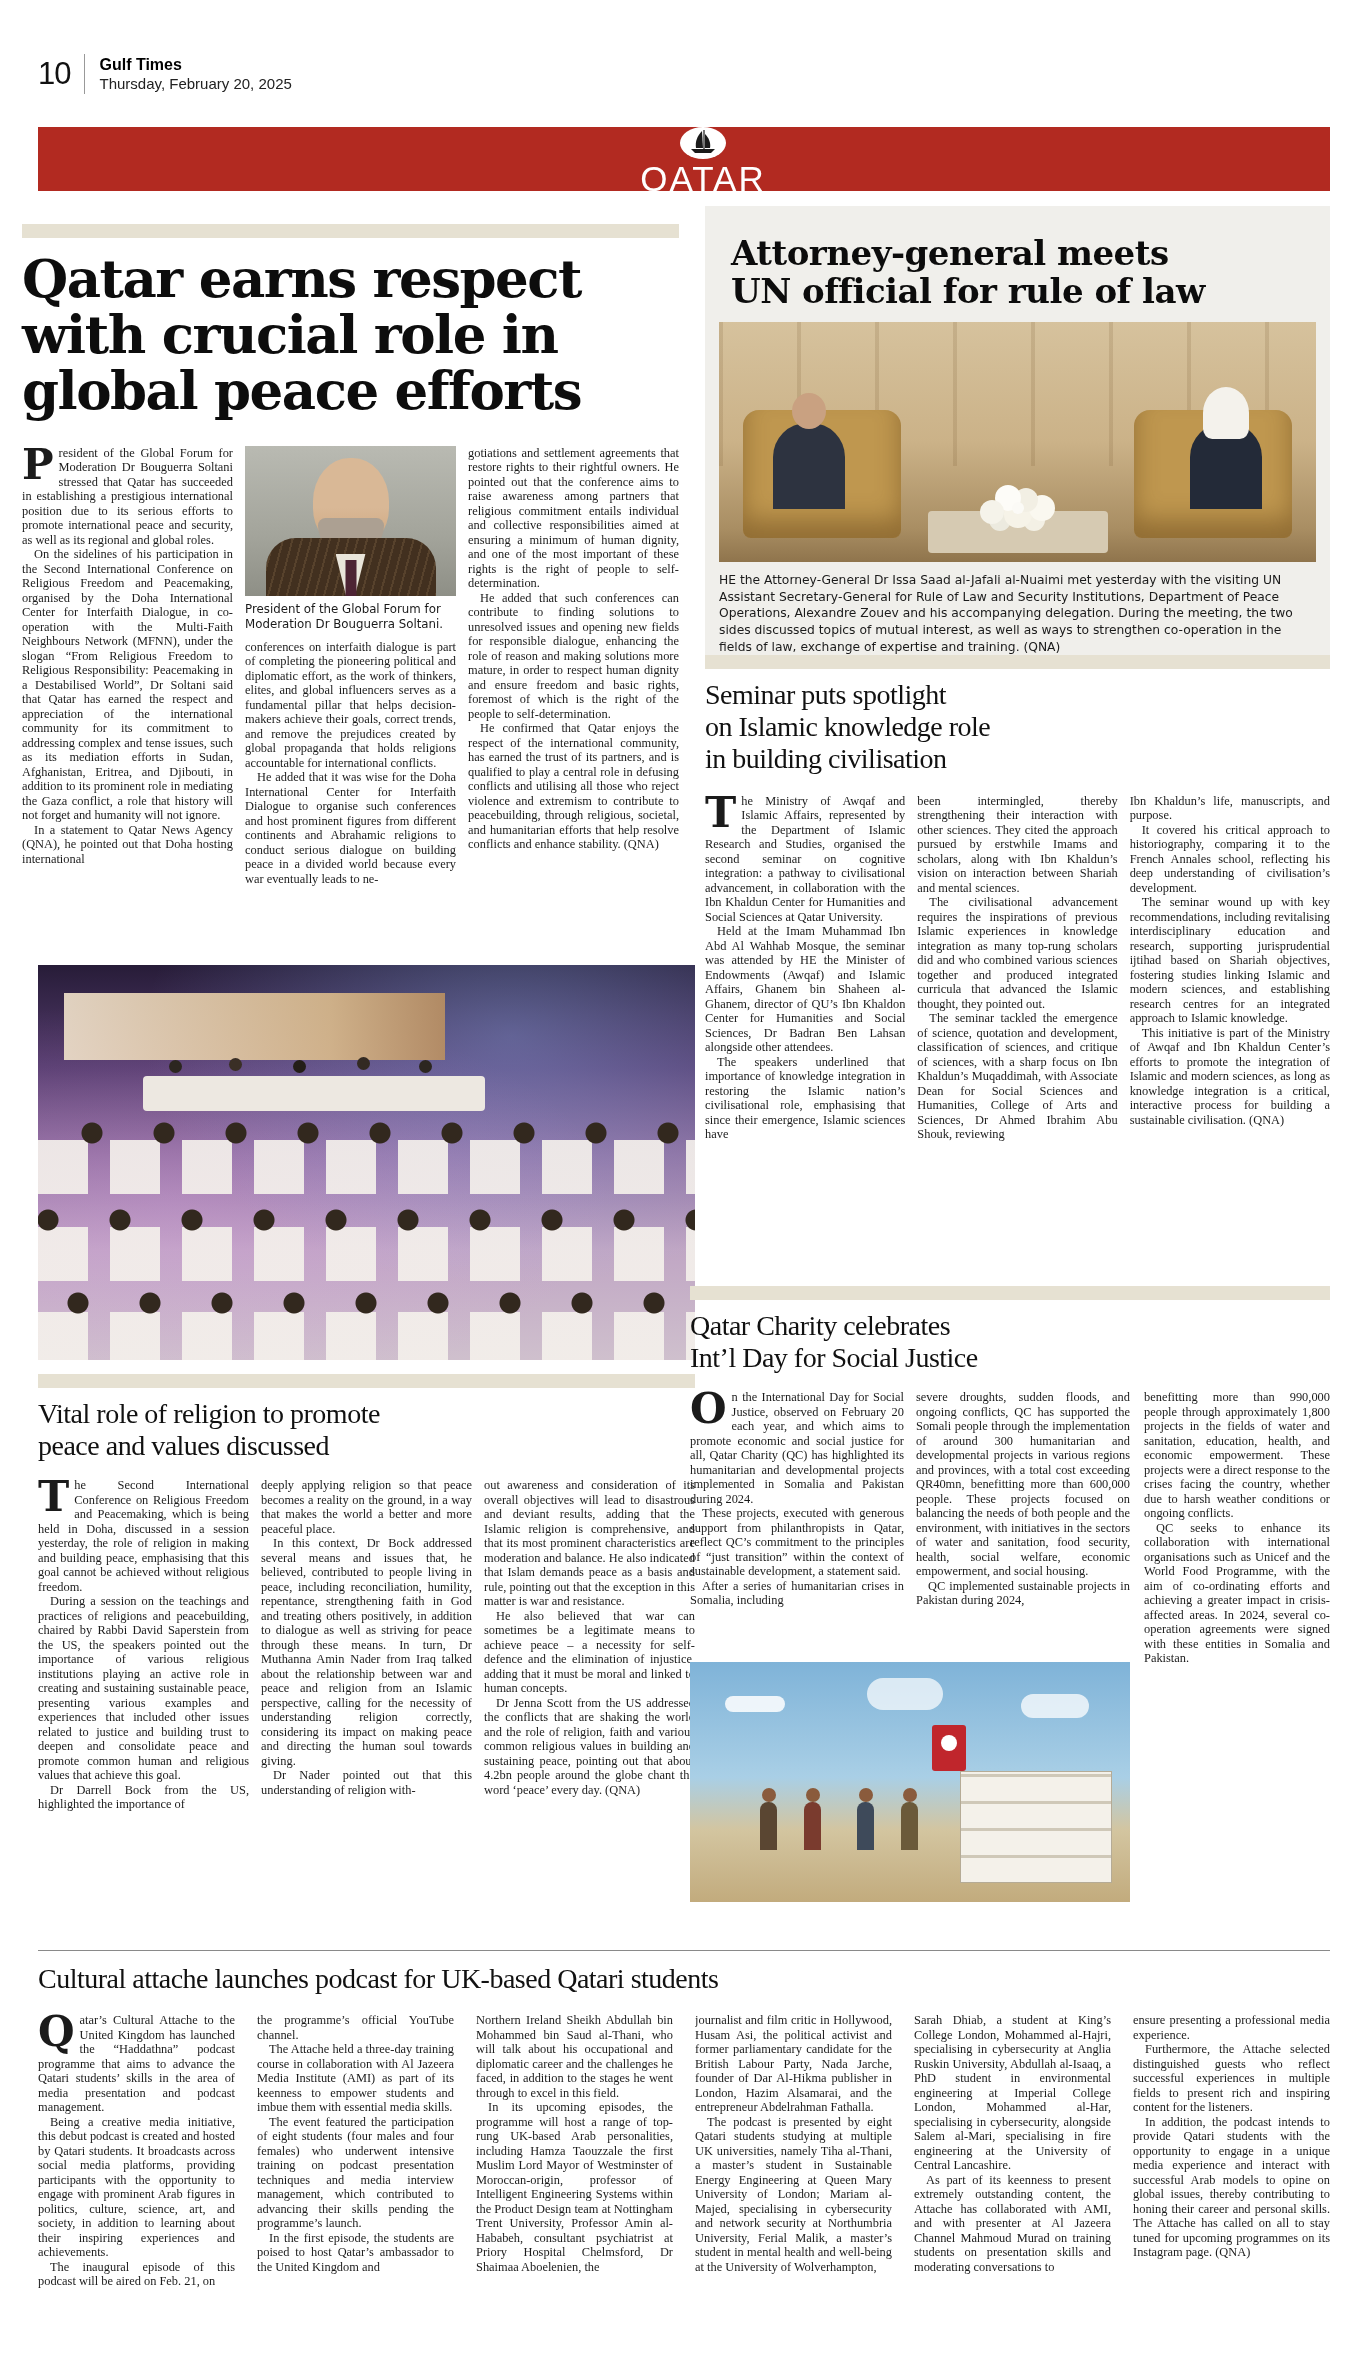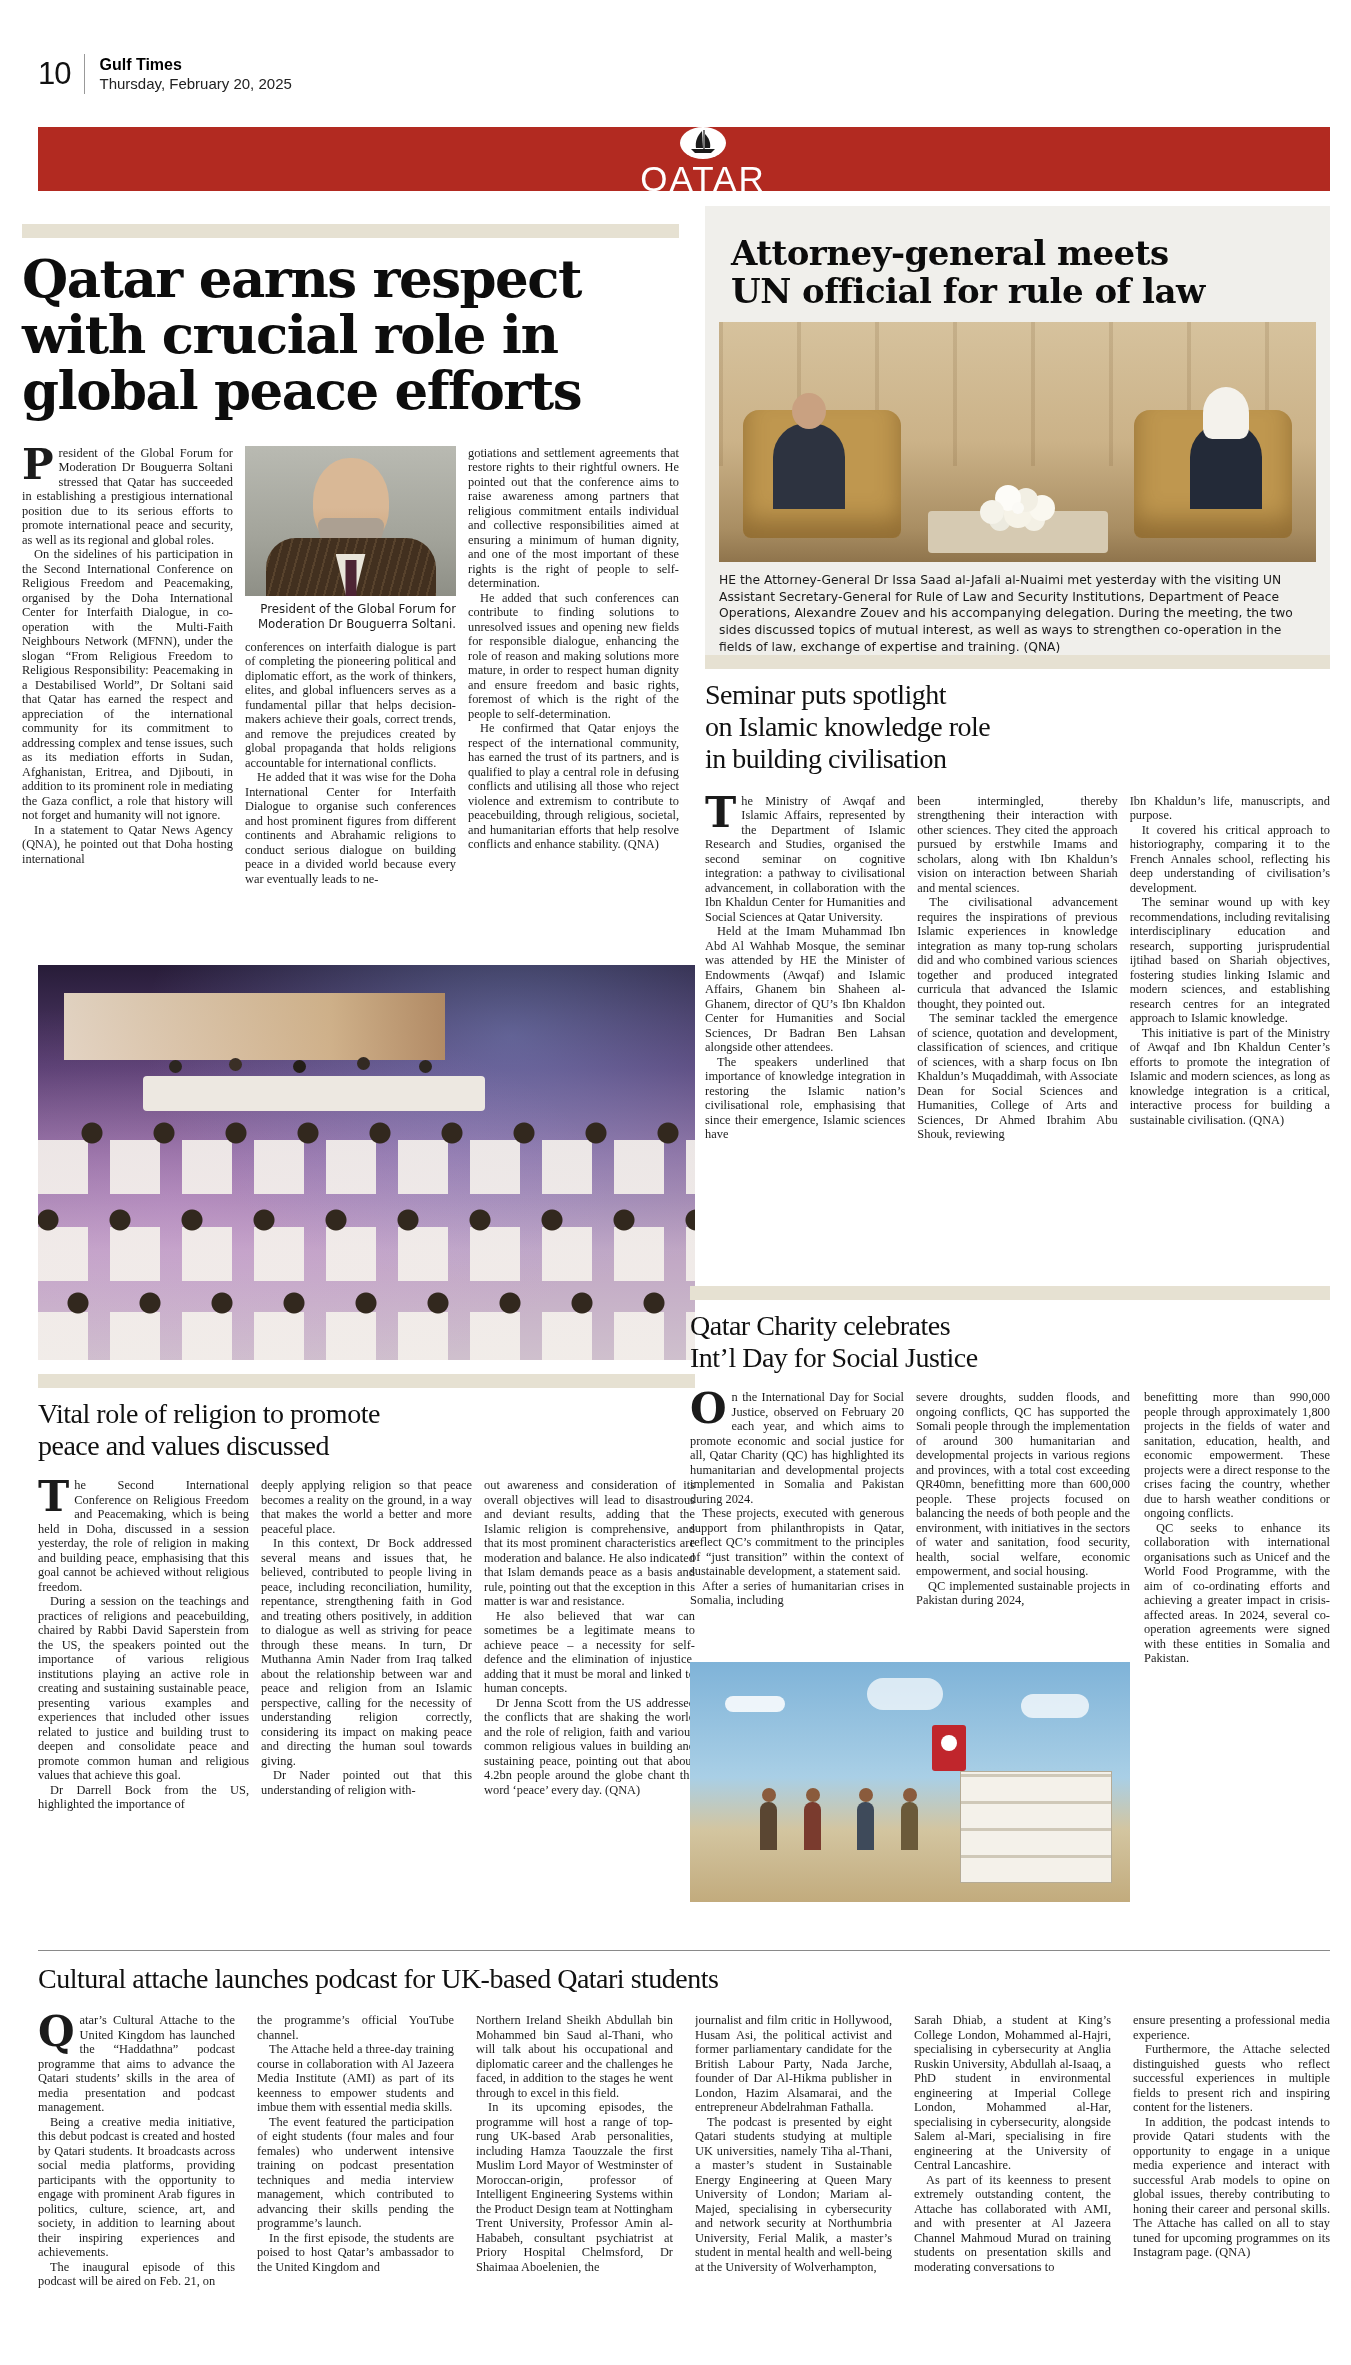--- a/index.html
+++ b/index.html
@@ -163,21 +163,21 @@
         <p>In a statement to Qatar News Agency (QNA), he pointed out that Doha hosting international</p>
       </div>
       <div class="col">
         <div class="sol-photo">
           <div class="sol-head"></div>
           <div class="sol-beard"></div>
           <div class="sol-suit"></div>
           <div class="sol-shirt"></div>
           <div class="sol-tie"></div>
         </div>
-        <div class="caption-sm" style="margin:6px 0 8px;text-align:right;">President of the Global Forum for Moderation Dr Bouguerra Soltani.</div>
+        <div class="caption-sm" style="margin:6px 0 8px;">President of the Global Forum for Moderation Dr Bouguerra Soltani.</div>
         <p class="cont">conferences on interfaith dialogue is part of completing the pioneering political and diplomatic effort, as the work of thinkers, elites, and global influencers serves as a fundamental pillar that helps decision-makers achieve their goals, correct trends, and remove the prejudices created by global propaganda that holds religions accountable for international conflicts.</p>
         <p>He added that it was wise for the Doha International Center for Interfaith Dialogue to organise such conferences and host prominent figures from different continents and Abrahamic religions to conduct serious dialogue on building peace in a divided world because every war eventually leads to ne-</p>
       </div>
       <div class="col">
         <p class="cont">gotiations and settlement agreements that restore rights to their rightful owners. He pointed out that the conference aims to raise awareness among partners that religious commitment entails individual and collective responsibilities aimed at ensuring a minimum of human dignity, and one of the most important of these rights is the right of people to self-determination.</p>
         <p>He added that such conferences can contribute to finding solutions to unresolved issues and opening new fields for responsible dialogue, enhancing the role of reason and making solutions more mature, in order to respect human dignity and ensure freedom and basic rights, foremost of which is the right of the people to self-determination.</p>
         <p>He confirmed that Qatar enjoys the respect of the international community, has earned the trust of its partners, and is qualified to play a central role in defusing conflicts and utilising all those who reject violence and extremism to contribute to peacebuilding, through religious, societal, and humanitarian efforts that help resolve conflicts and enhance stability. (QNA)</p>
       </div>
     </div>
   </div>

